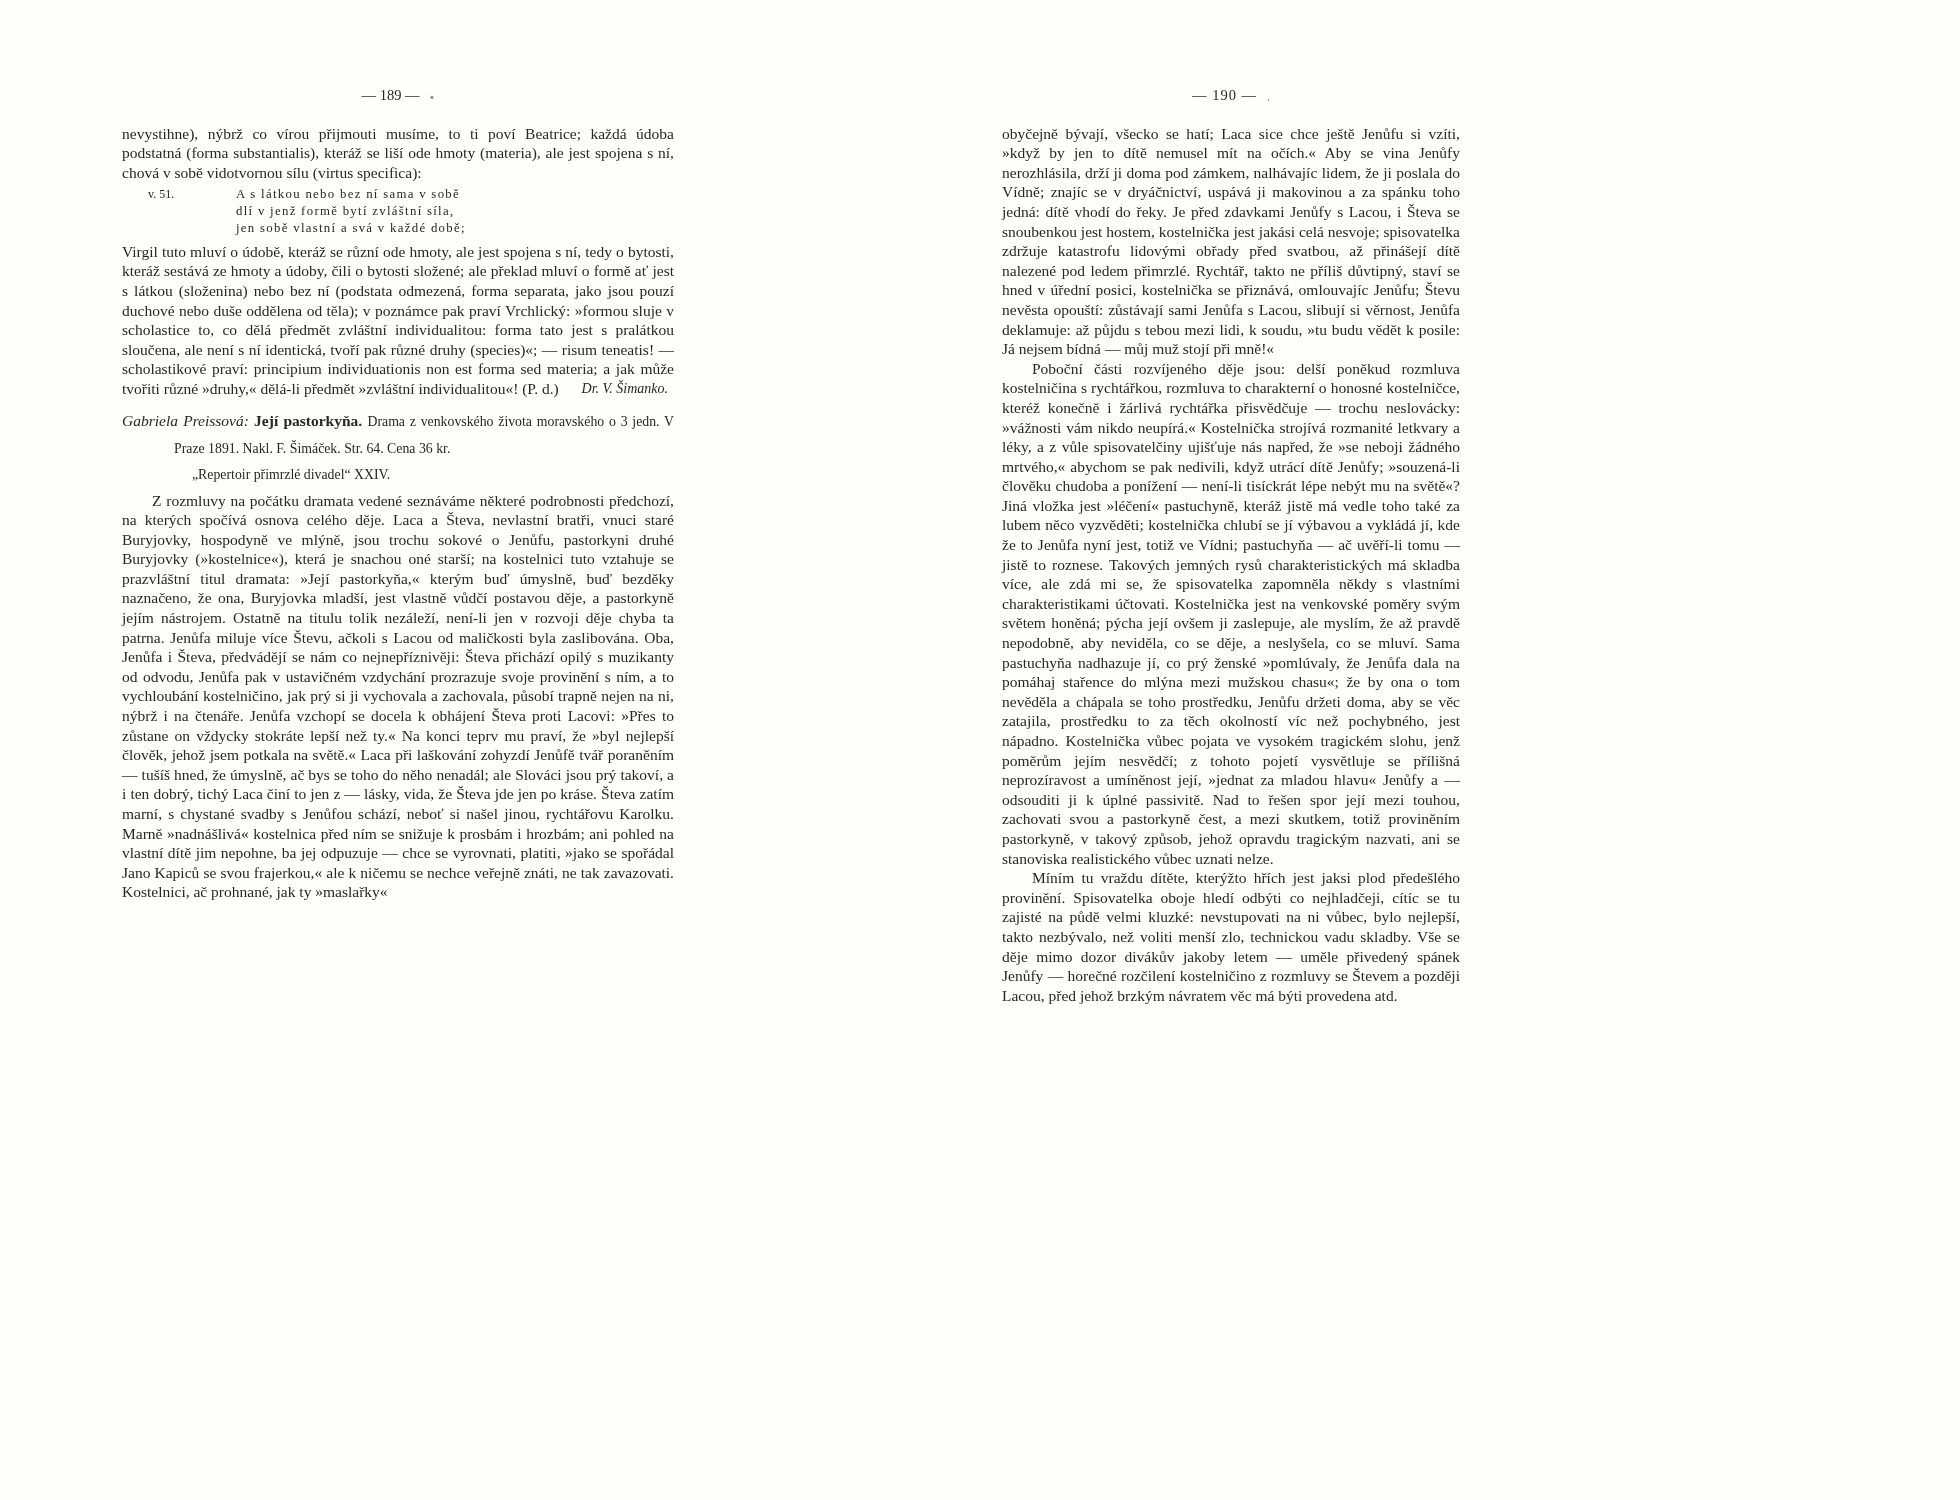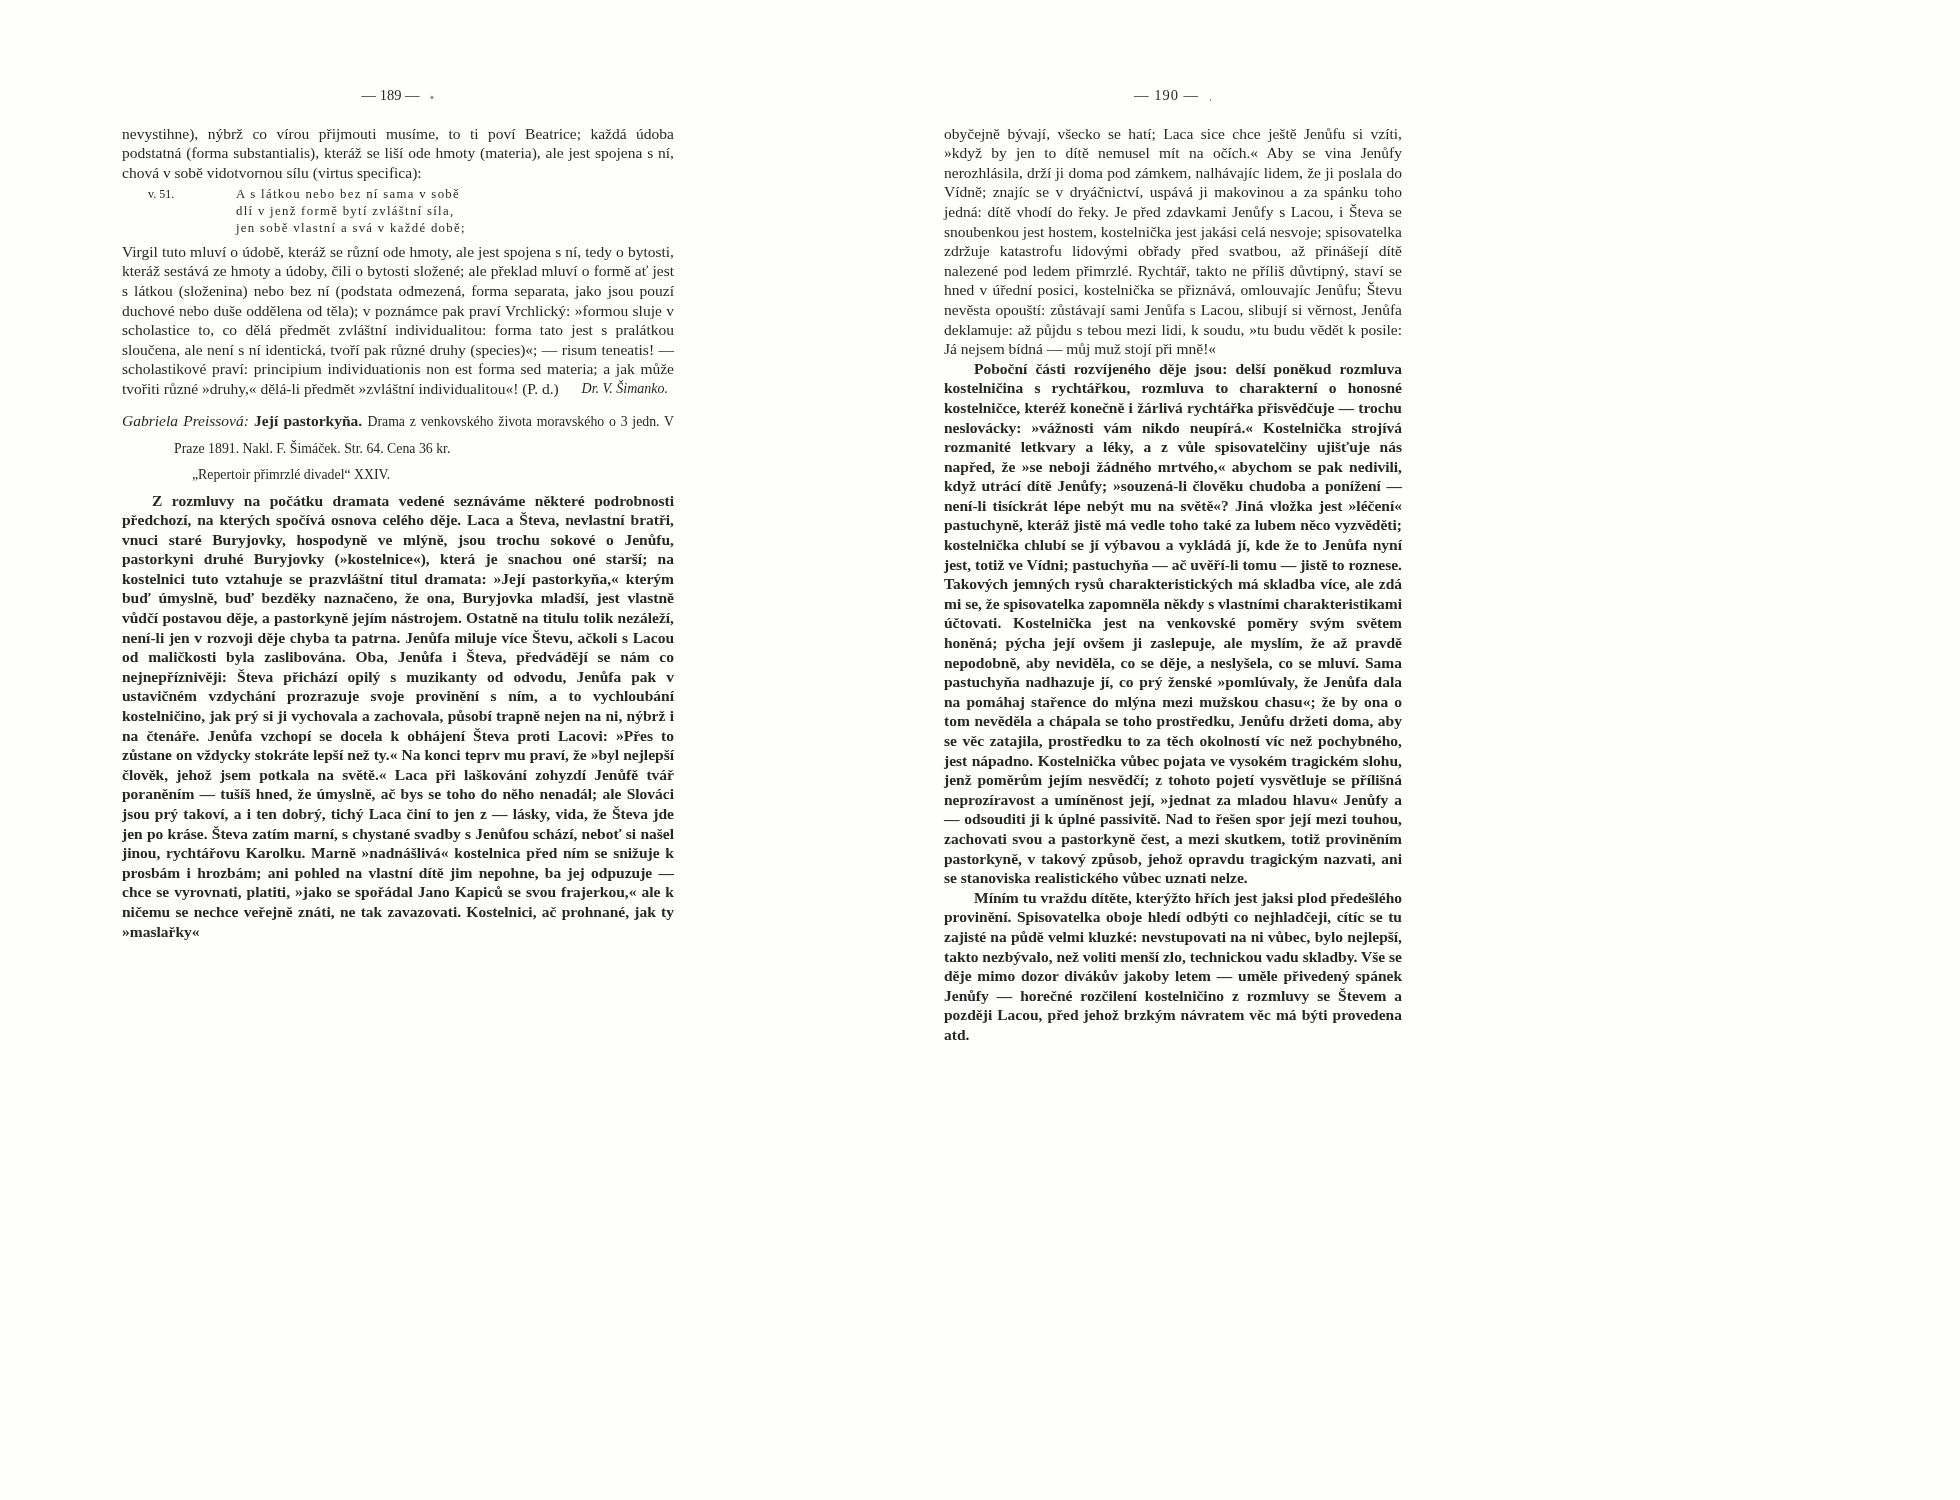--- a/index.html
+++ b/index.html
@@ -12,31 +12,31 @@
   }
   .spread { position: relative; width: 1960px; height: 1500px; background: #fefefd; }
   .page {
     position: absolute;
     top: 86px;
     text-align: justify;
     font-size: 15.5px;
     line-height: 19.6px;
   }
   .page-left  { left: 122px; width: 552px; }
-  .page-right { left: 944px; width: 458px; }
+  .page-right { left: 1002px; width: 458px; }
   .page-number {
     text-align: center;
     font-size: 14.5px;
     letter-spacing: 1px;
     margin-bottom: 16px;
     text-indent: 0;
   }
   .header-mark { font-size: 9px; margin-left: 10px; opacity: .75; letter-spacing: 0; }
   .para { text-indent: 0; }
-  .para.indent { text-indent: 30px; font-weight: bold; }
+  .para.indent { text-indent: 30px; }
   .verse {
     display: flex;
     padding-left: 26px;
     font-size: 12.8px;
     line-height: 16.8px;
     letter-spacing: 1.3px;
     margin: 4px 0 5px 0;
     text-align: left;
   }
   .verse-label { width: 88px; flex: none; letter-spacing: 0; font-size: 12px; }

